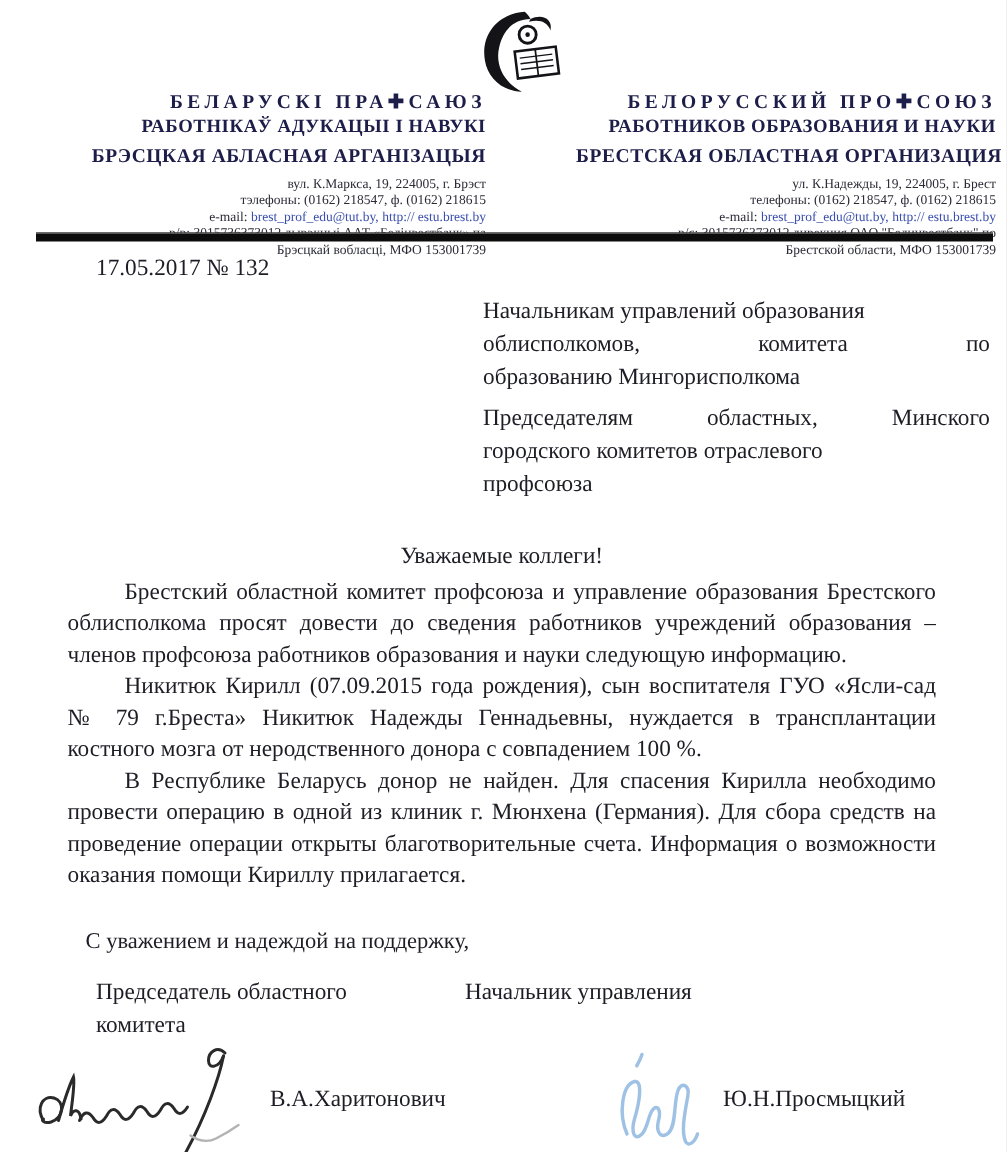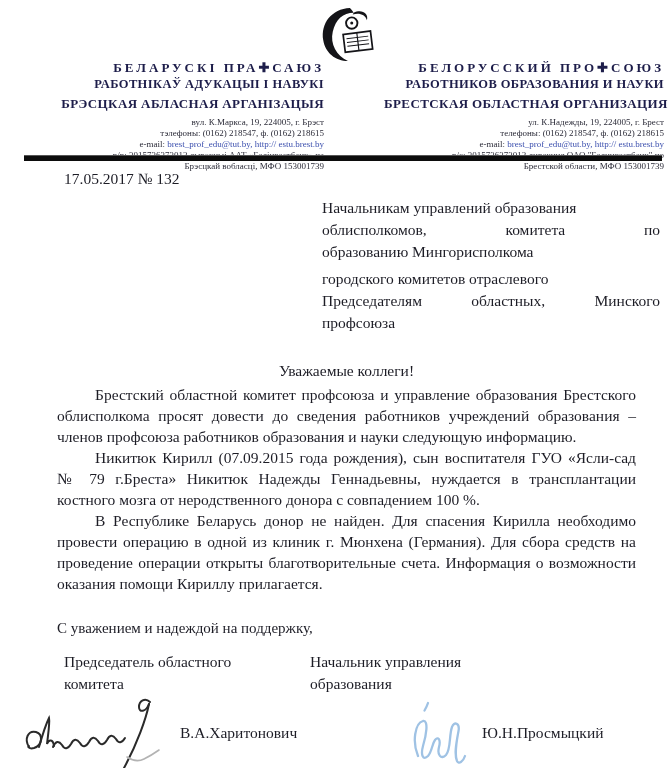--- a/index.html
+++ b/index.html
@@ -25,21 +25,21 @@
   .rule { position: absolute; left: 24px; top: 155px; width: 638px; height: 5px;
           background: #0c0c0c; border-top: 1px solid #555; }
   
   .date { position: absolute; left: 64px; top: 170px; font-size: 15.5px; }
   .recipients { position: absolute; left: 322px; top: 197px; width: 338px;
                 font-size: 15.5px; line-height: 22px; }
   .r-line { text-align: left; }
   .r-line.stretch { text-align: justify; text-align-last: justify; }
   .r-gap { height: 5px; }
   
-  .letter-body { position: absolute; left: 57px; top: 360px; width: 579px;
+  .letter-body { position: absolute; left: 45px; top: 360px; width: 579px;
                  font-size: 15.5px; line-height: 21px; }
   .salutation { text-align: center; margin-bottom: 3px; }
   .para { margin: 0; text-align: justify; text-indent: 38px; }
   .regards { position: absolute; left: 57px; top: 620px; font-size: 15px; }
   
   .title { position: absolute; top: 651px; font-size: 15.5px; line-height: 22px; font-family: Liberation Serif, serif; }
   .title-left  { left: 64px;  width: 240px; }
   .title-right { left: 310px; width: 220px; }
   .sig { position: absolute; }
   .sig-left  { left: 15px;  top: 695px; width: 160px; height: 73px; }
@@ -103,41 +103,40 @@
 
   <div class="rule"></div>
 
   <div class="date">17.05.2017 № 132</div>
 
   <div class="recipients">
     <div class="r-line">Начальникам управлений образования</div>
     <div class="r-line stretch">облисполкомов, комитета по</div>
     <div class="r-line">образованию Мингорисполкома</div>
     <div class="r-gap"></div>
+    <div class="r-line stretch">Председателям областных, Минского</div>
     <div class="r-line">городского  комитетов отраслевого</div>
-    <div class="r-line stretch">Председателям областных, Минского</div>
     <div class="r-line">профсоюза</div>
   </div>
 
   <div class="letter-body">
     <div class="salutation">Уважаемые коллеги!</div>
     <p class="para">Брестский областной комитет профсоюза и управление образования Брестского облисполкома просят довести до сведения  работников учреждений образования – членов профсоюза работников образования и науки следующую информацию.</p>
     <p class="para">Никитюк Кирилл (07.09.2015 года рождения), сын  воспитателя ГУО «Ясли-сад № 79 г.Бреста»  Никитюк Надежды Геннадьевны,  нуждается в трансплантации костного  мозга  от неродственного донора с совпадением 100 %.</p>
     <p class="para">В Республике Беларусь донор не найден. Для спасения Кирилла необходимо провести операцию в одной из клиник г. Мюнхена (Германия). Для сбора средств на проведение операции открыты благотворительные счета. Информация о возможности оказания помощи Кириллу прилагается.</p>
   </div>
 
   <div class="regards">С уважением и надеждой на поддержку,</div>
 
   <div class="title title-left">
     <div>Председатель областного</div>
     <div>комитета</div>
   </div>
   <div class="title title-right">
     <div>Начальник управления</div>
-    <div>образования</div>
   </div>
 
   <svg class="sig sig-left" viewBox="0 0 160 73" aria-hidden="true">
     <g fill="none" stroke="#2a2a2a" stroke-width="2" stroke-linecap="round">
       <path d="M14,52 C9,44 13,35 21,37 C28,39 28,50 19,53 C14,54.5 12,51 14,51"></path>
       <path d="M24,52 C28,38 32,27 34,23 C35,28 33,40 32,49 C34,44 38,44 39,51"></path>
       <path d="M38,52 q4,-9 9,-2 q4,7 9,-1 q4,-8 9,-1 q4,7 9,-1 q4,-8 9,-1 q4,7 9,-1 q4,-8 9,-1 q4,7 9,-1"></path>
       <path d="M135,7 C130,2 124,6 124,12 C124,18 131,17 134,9"></path>
       <path d="M134,9 C131,24 122,49 109,73"></path>
     </g>

